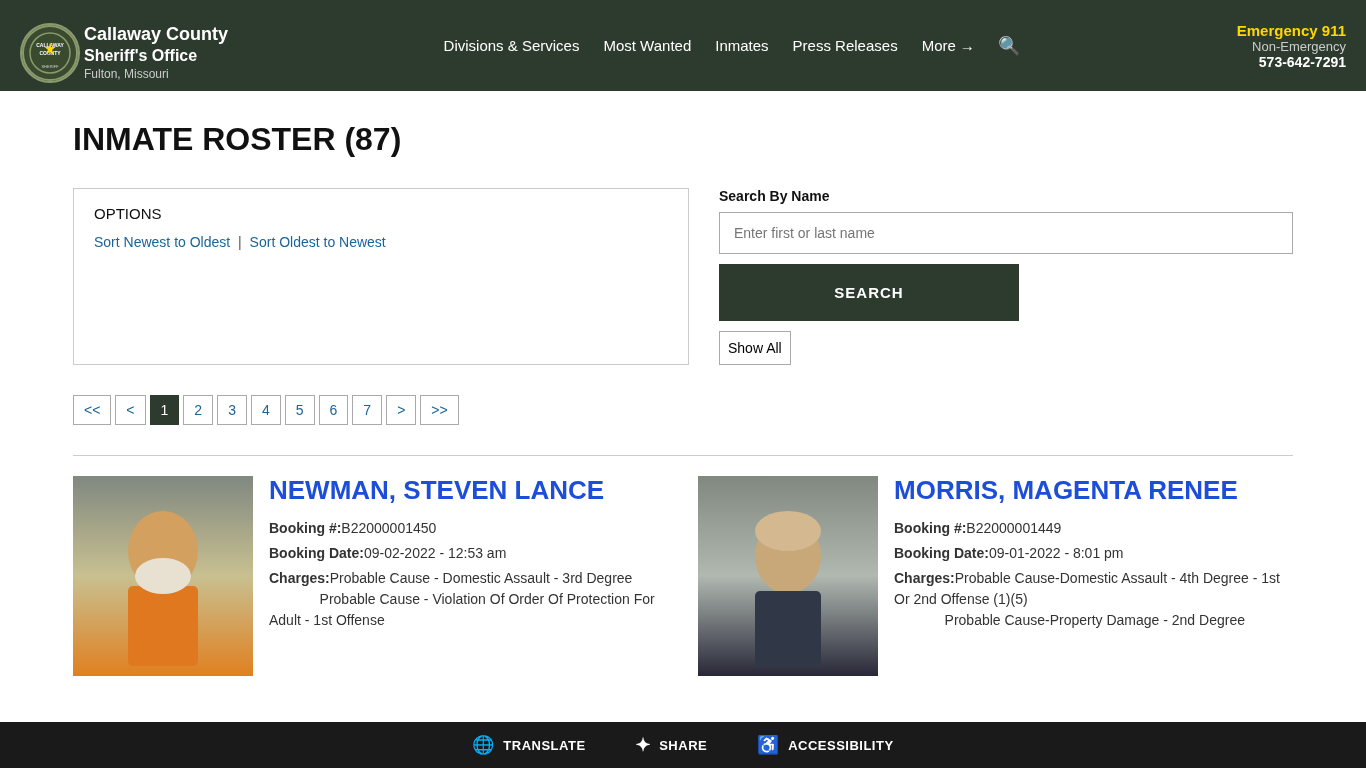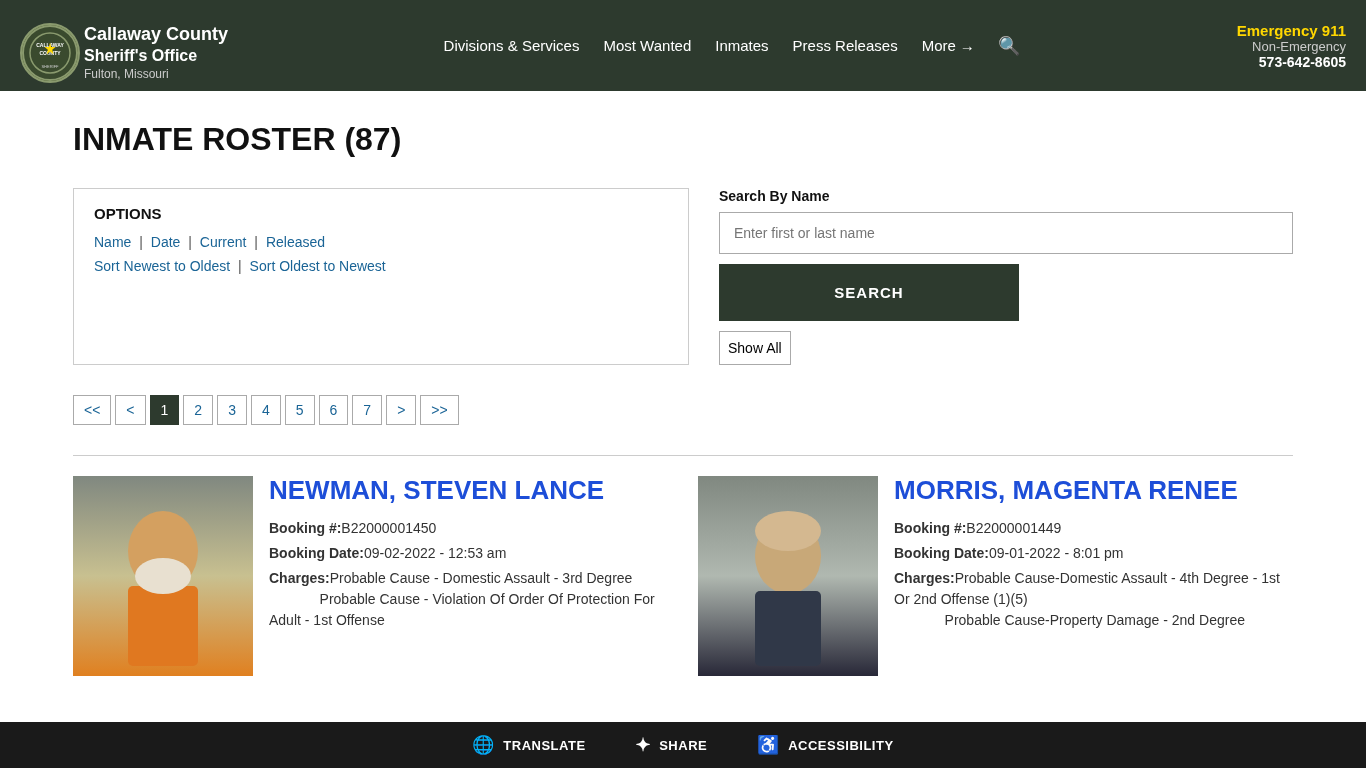--- a/index.html
+++ b/index.html
@@ -106,21 +106,21 @@
       display: flex;
       gap: 30px;
       margin-bottom: 30px;
     }
     .options-box {
       border: 1px solid #ccc;
       padding: 16px 20px;
       flex: 1;
     }
     .options-title {
-      font-weight: bold;
+      font-weight: normal;
       font-size: 15px;
       margin-bottom: 12px;
       color: #111;
     }
     .options-links {
       margin-bottom: 8px;
     }
     .options-links a, .sort-links a {
       color: #1a6496;
       text-decoration: none;
@@ -313,41 +313,32 @@
       <span>🔍</span>
     </button>
   </nav>
 
   <div class="header-right">
     <div class="emergency-text">
       <span>Emergency</span>
       <span style="color:#ffd700;">911</span>
     </div>
     <div class="non-emergency-label">Non-Emergency</div>
-    <div class="non-emergency-num">573-642-8605</div>
+    <div class="non-emergency-num">573-642-7291</div>
   </div>
 </header>
 
 <div class="main-content">
 
   <h1 class="page-title">INMATE ROSTER (87)</h1>
 
   <div class="options-search-row">
 
     <div class="options-box">
       <div class="options-title">OPTIONS</div>
-      <div class="options-links">
-        <a href="#">Name</a>
-        <span class="pipe">|</span>
-        <a href="#">Date</a>
-        <span class="pipe">|</span>
-        <a href="#">Current</a>
-        <span class="pipe">|</span>
-        <a href="#">Released</a>
-      </div>
       <div class="sort-links">
         <a href="#">Sort Newest to Oldest</a>
         <span class="pipe">|</span>
         <a href="#">Sort Oldest to Newest</a>
       </div>
     </div>
 
     <div class="search-box">
       <div class="search-by-name-label">Search By Name</div>
       <input class="search-input" type="text" placeholder="Enter first or last name" style="">

